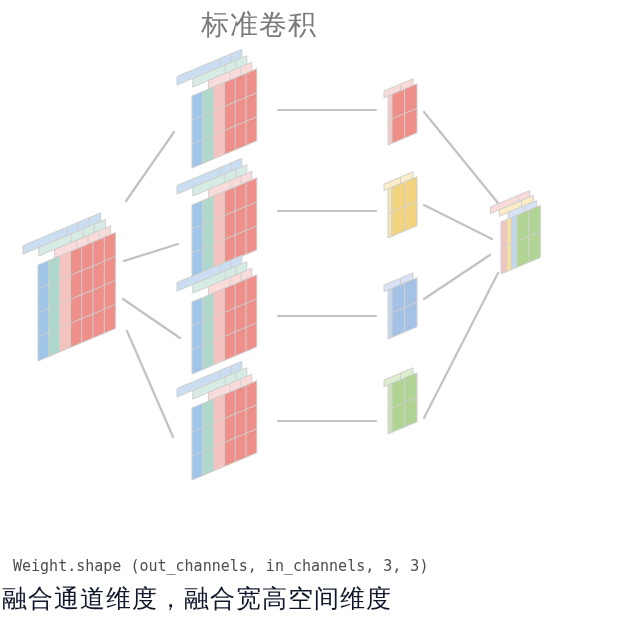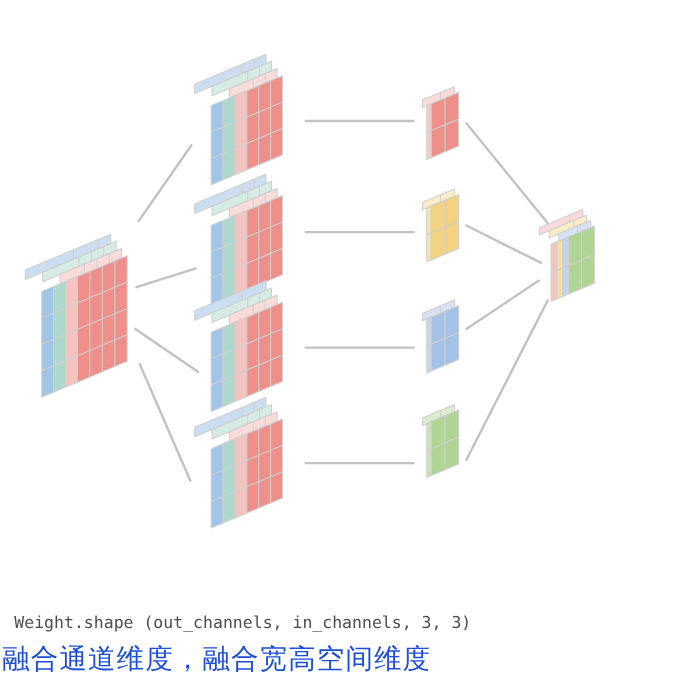--- a/index.html
+++ b/index.html
@@ -13,21 +13,21 @@
     position:absolute;top:6px;left:259px;transform:translateX(-50%);
     font-size:28px;letter-spacing:1px;color:#7A7A7A;white-space:nowrap;
   }
   .code{
     position:absolute;left:13px;top:511px;
     font-family:"DejaVu Sans Mono","Liberation Mono",monospace;
     font-size:15px;line-height:22px;color:#4D4D4D;white-space:pre;
   }
   .caption{
     position:absolute;left:2px;top:582px;
-    font-size:25px;letter-spacing:1px;color:#1d4ed8;white-space:nowrap;
+    font-size:25px;letter-spacing:1px;color:#0f172a;white-space:nowrap;
   }
 </style>
 </head>
 <body>
 
 <div class="stage">
   <svg id="diagram" width="620" height="625" viewBox="0 0 620 625">
       <g stroke="#C2C2C2" stroke-width="2.2" stroke-linecap="round">
         <line x1="126" y1="201" x2="174" y2="132"></line>
         <line x1="124" y1="261" x2="178" y2="244"></line>
@@ -182,17 +182,18 @@
         <polygon points="508.1,212.5,536.8,200.5,536.8,207.0,508.1,219.0" fill="#D7E3F4"></polygon>
         <line x1="525.1" y1="205.4" x2="525.1" y2="211.9"></line>
         <polygon points="501.0,222.0,506.3,219.8,506.3,271.8,501.0,274.0" fill="#F5C4C0"></polygon>
         <polygon points="506.3,219.8,511.6,217.5,511.6,269.5,506.3,271.8" fill="#F7DFA2"></polygon>
         <polygon points="511.6,217.5,516.9,215.3,516.9,267.3,511.6,269.5" fill="#BFD6EE"></polygon>
         <polygon points="516.9,215.3,540.3,205.5,540.3,257.5,516.9,267.3" fill="#B0D494"></polygon>
         <line x1="528.6" y1="210.4" x2="528.6" y2="262.4"></line>
         <line x1="501.0" y1="248.0" x2="540.3" y2="231.5"></line>
       </g>
     </svg>
+  <div class="title">标准卷积</div>
   <div class="code">
     <div>Weight.shape (out_channels, in_channels, 3, 3)</div>
   </div>
   <div class="caption">融合通道维度，融合宽高空间维度</div>
 </div>
 
 </body></html>

